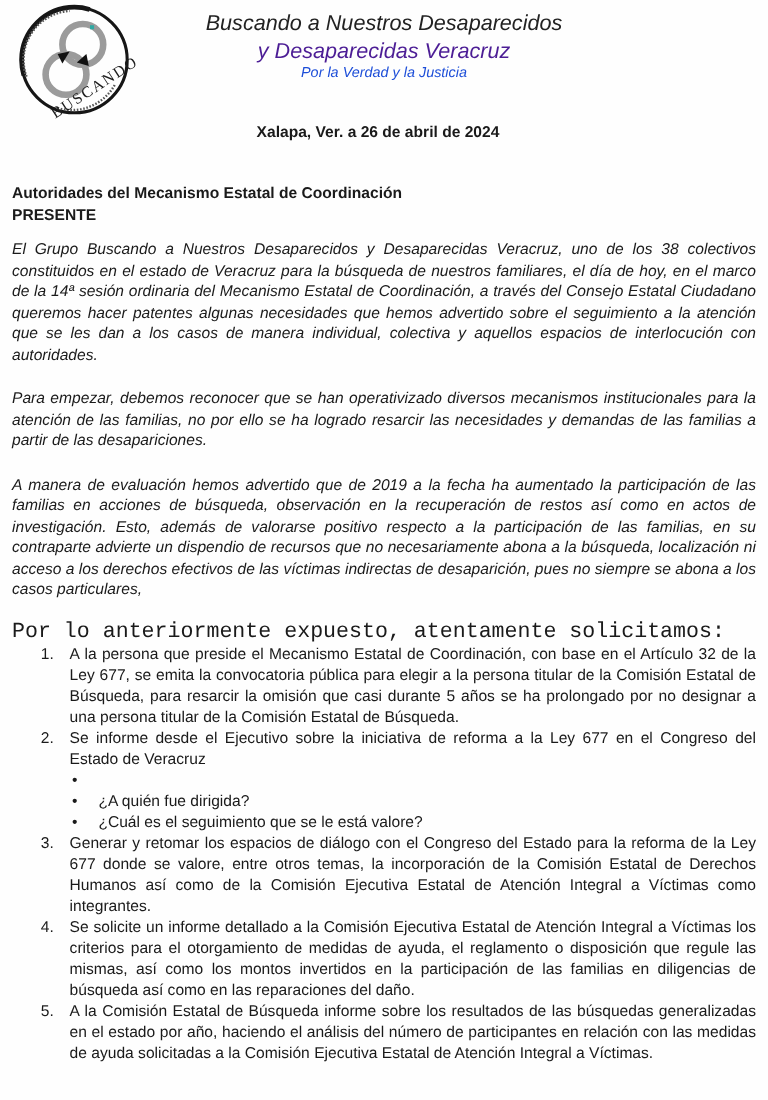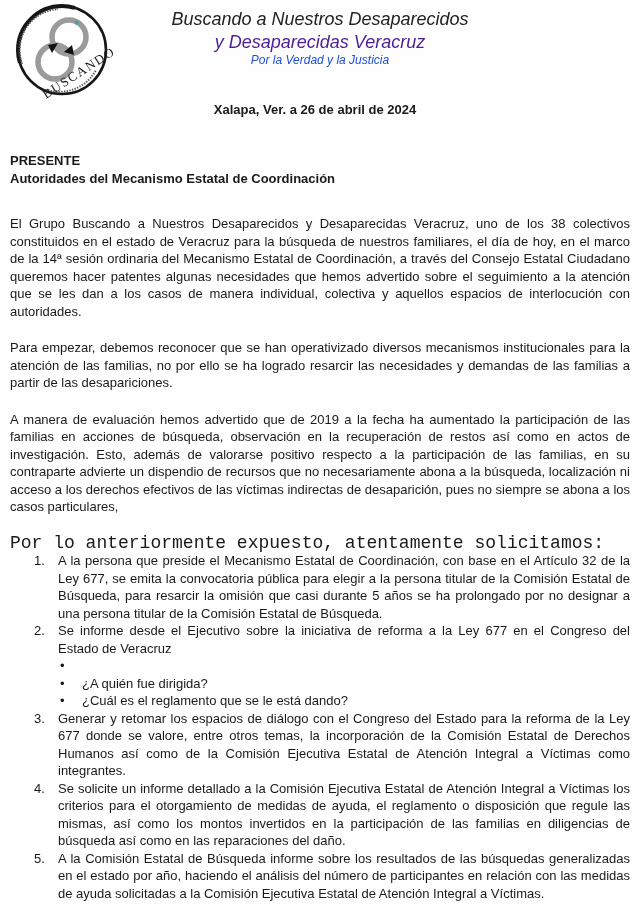--- a/index.html
+++ b/index.html
@@ -44,21 +44,21 @@
     font-size: 13px; line-height: 17px;
   }
 
   
   .recipient { margin: 34px 10px 0 10px; }
   .recipient div {
     font-weight: 700; font-size: 13px; line-height: 17.5px;
   }
 
   
-  .bodytext { margin-top: 28px; }
+  .bodytext { margin-top: 12px; font-style: italic; }
   .bodytext p {
     margin: 0 10px 19px 10px;
     font-size: 13px; line-height: 17.5px;
     text-align: justify;
     text-justify: inter-word;
   }
   .requests-intro {
     margin: 0 10px 0 10px;
     font-size: 18px; line-height: 17.5px; font-family: Liberation Mono, monospace;
   }
@@ -116,22 +116,22 @@
 
   <div class="masthead">
     <div class="title-line1">Buscando a Nuestros Desaparecidos</div>
     <div class="title-line2">y Desaparecidas Veracruz</div>
     <div class="tagline">Por la Verdad y la Justicia</div>
   </div>
 
   <div class="dateline">Xalapa, Ver. a 26 de abril de 2024</div>
 
   <div class="recipient">
+    <div>Autoridades del Mecanismo Estatal de Coordinación</div>
     <div>PRESENTE</div>
-    <div>Autoridades del Mecanismo Estatal de Coordinación</div>
   </div>
 
   <div class="bodytext">
     <p>El Grupo Buscando a Nuestros Desaparecidos y Desaparecidas Veracruz, uno de los 38 colectivos constituidos en el estado de Veracruz para la búsqueda de nuestros familiares, el día de hoy, en el marco de la 14ª sesión ordinaria del Mecanismo Estatal de Coordinación, a través del Consejo Estatal Ciudadano queremos hacer patentes algunas necesidades que hemos advertido sobre el seguimiento a la atención que se les dan a los casos de manera individual, colectiva y aquellos espacios de interlocución con autoridades.</p>
     <p>Para empezar, debemos reconocer que se han operativizado diversos mecanismos institucionales para la atención de las familias, no por ello se ha logrado resarcir las necesidades y demandas de las familias a partir de las desapariciones.</p>
     <p>A manera de evaluación hemos advertido que de 2019 a la fecha ha aumentado la participación de las familias en acciones de búsqueda, observación en la recuperación de restos así como en actos de investigación. Esto, además de valorarse positivo respecto a la participación de las familias, en su contraparte advierte un dispendio de recursos que no necesariamente abona a la búsqueda, localización ni acceso a los derechos efectivos de las víctimas indirectas de desaparición, pues no siempre se abona a los casos particulares,</p>
   </div>
 
   <div class="requests-intro">Por lo anteriormente expuesto, atentamente solicitamos:</div>
 
@@ -149,21 +149,21 @@
     <div class="sub-bullets">
       <div class="bullet-row">
         <span class="bullet-dot">•</span>
       </div>
       <div class="bullet-row">
         <span class="bullet-dot">•</span>
         <div class="bullet-text">¿A quién fue dirigida?</div>
       </div>
       <div class="bullet-row">
         <span class="bullet-dot">•</span>
-        <div class="bullet-text">¿Cuál es el reglamento que se le está dando?</div>
+        <div class="bullet-text">¿Cuál es el seguimiento que se le está valore?</div>
       </div>
     </div>
 
     <div class="request-row">
       <span class="request-num">3.</span>
       <div class="request-text">Generar y retomar los espacios de diálogo con el Congreso del Estado para la reforma de la Ley 677 donde se valore, entre otros temas, la incorporación de la Comisión Estatal de Derechos Humanos así como de la Comisión Ejecutiva Estatal de Atención Integral a Víctimas como integrantes.</div>
     </div>
 
     <div class="request-row">
       <span class="request-num">4.</span>

